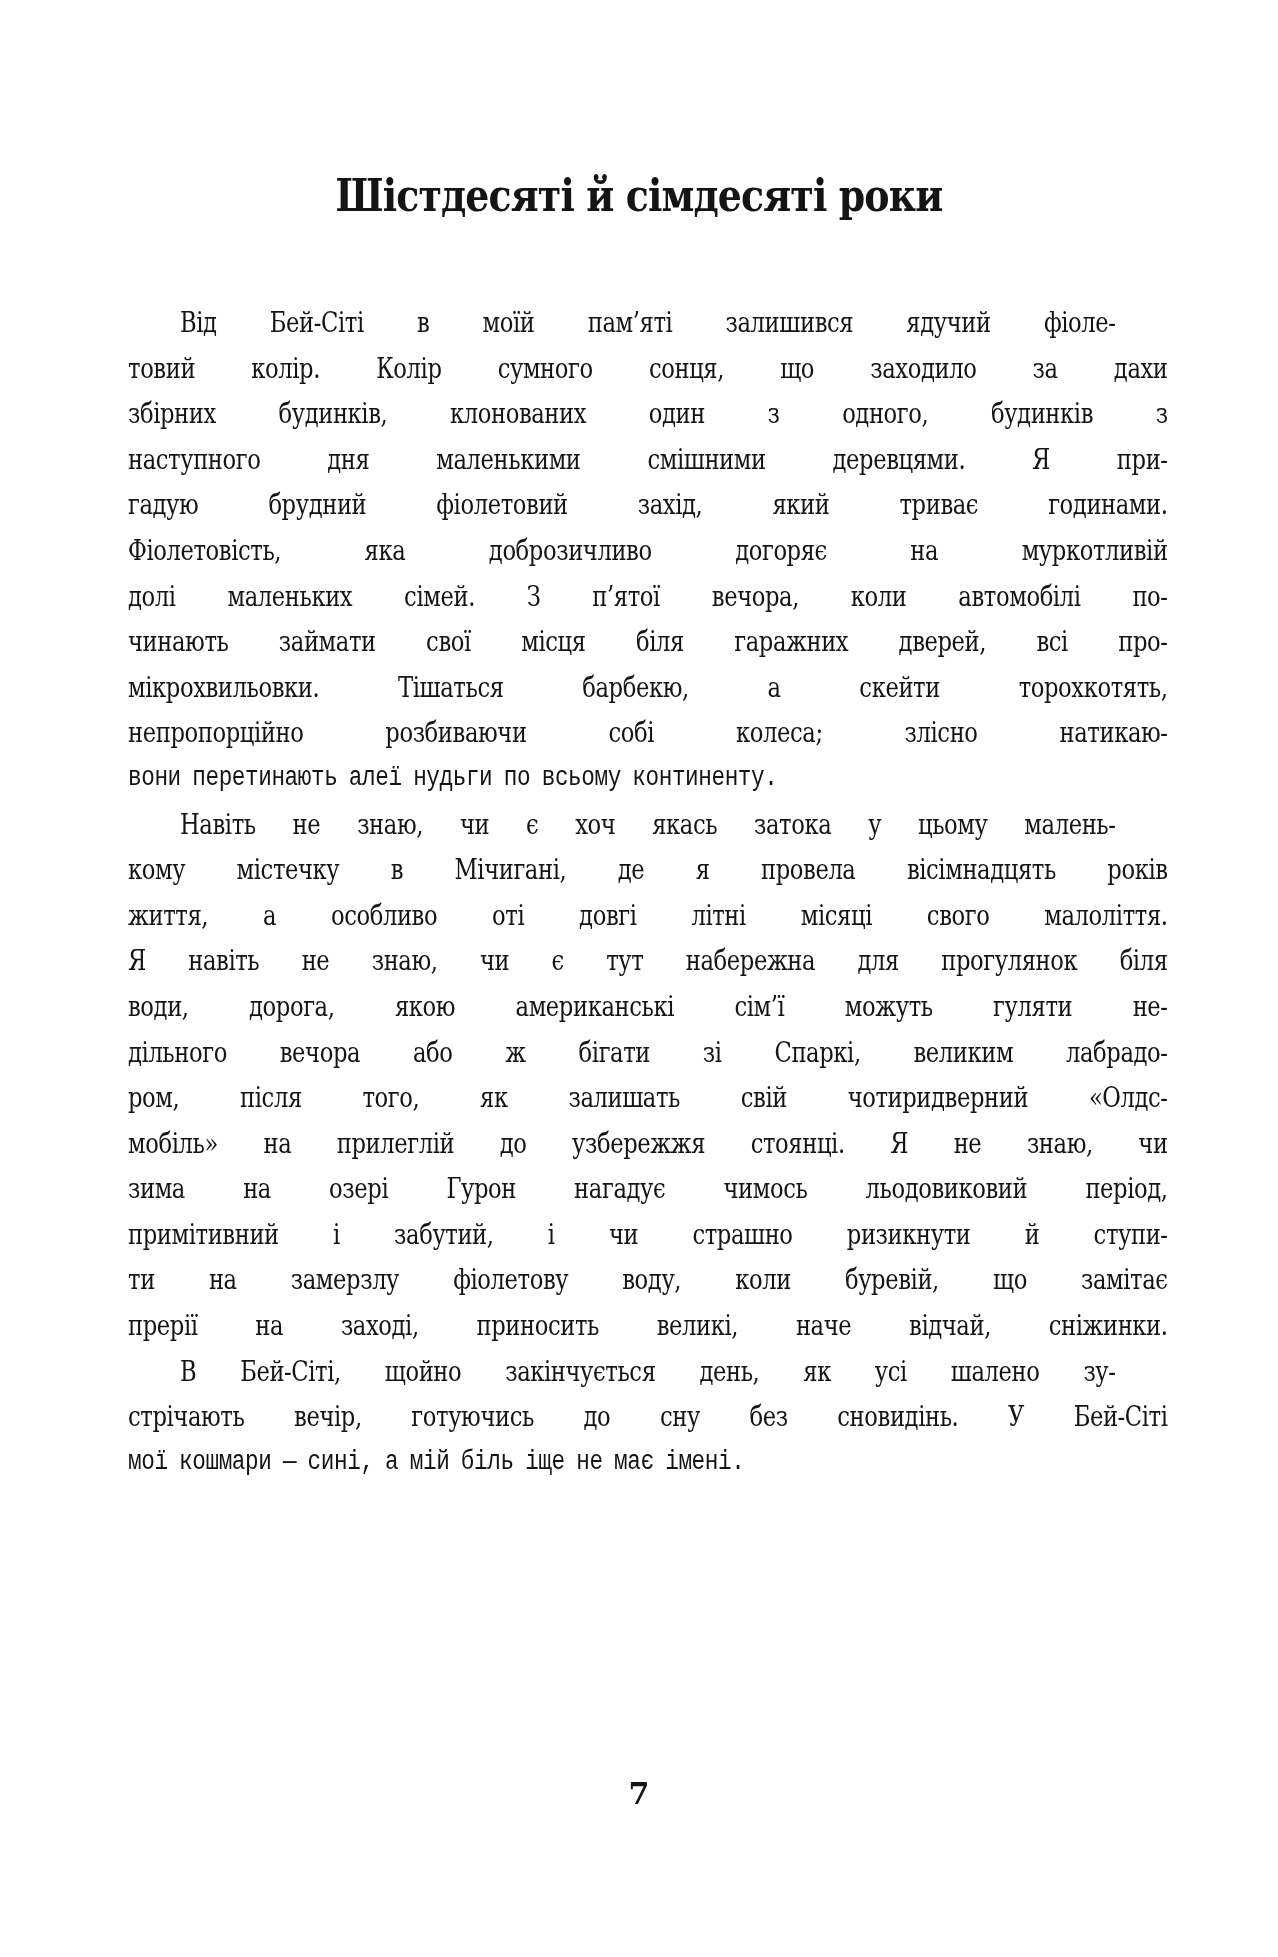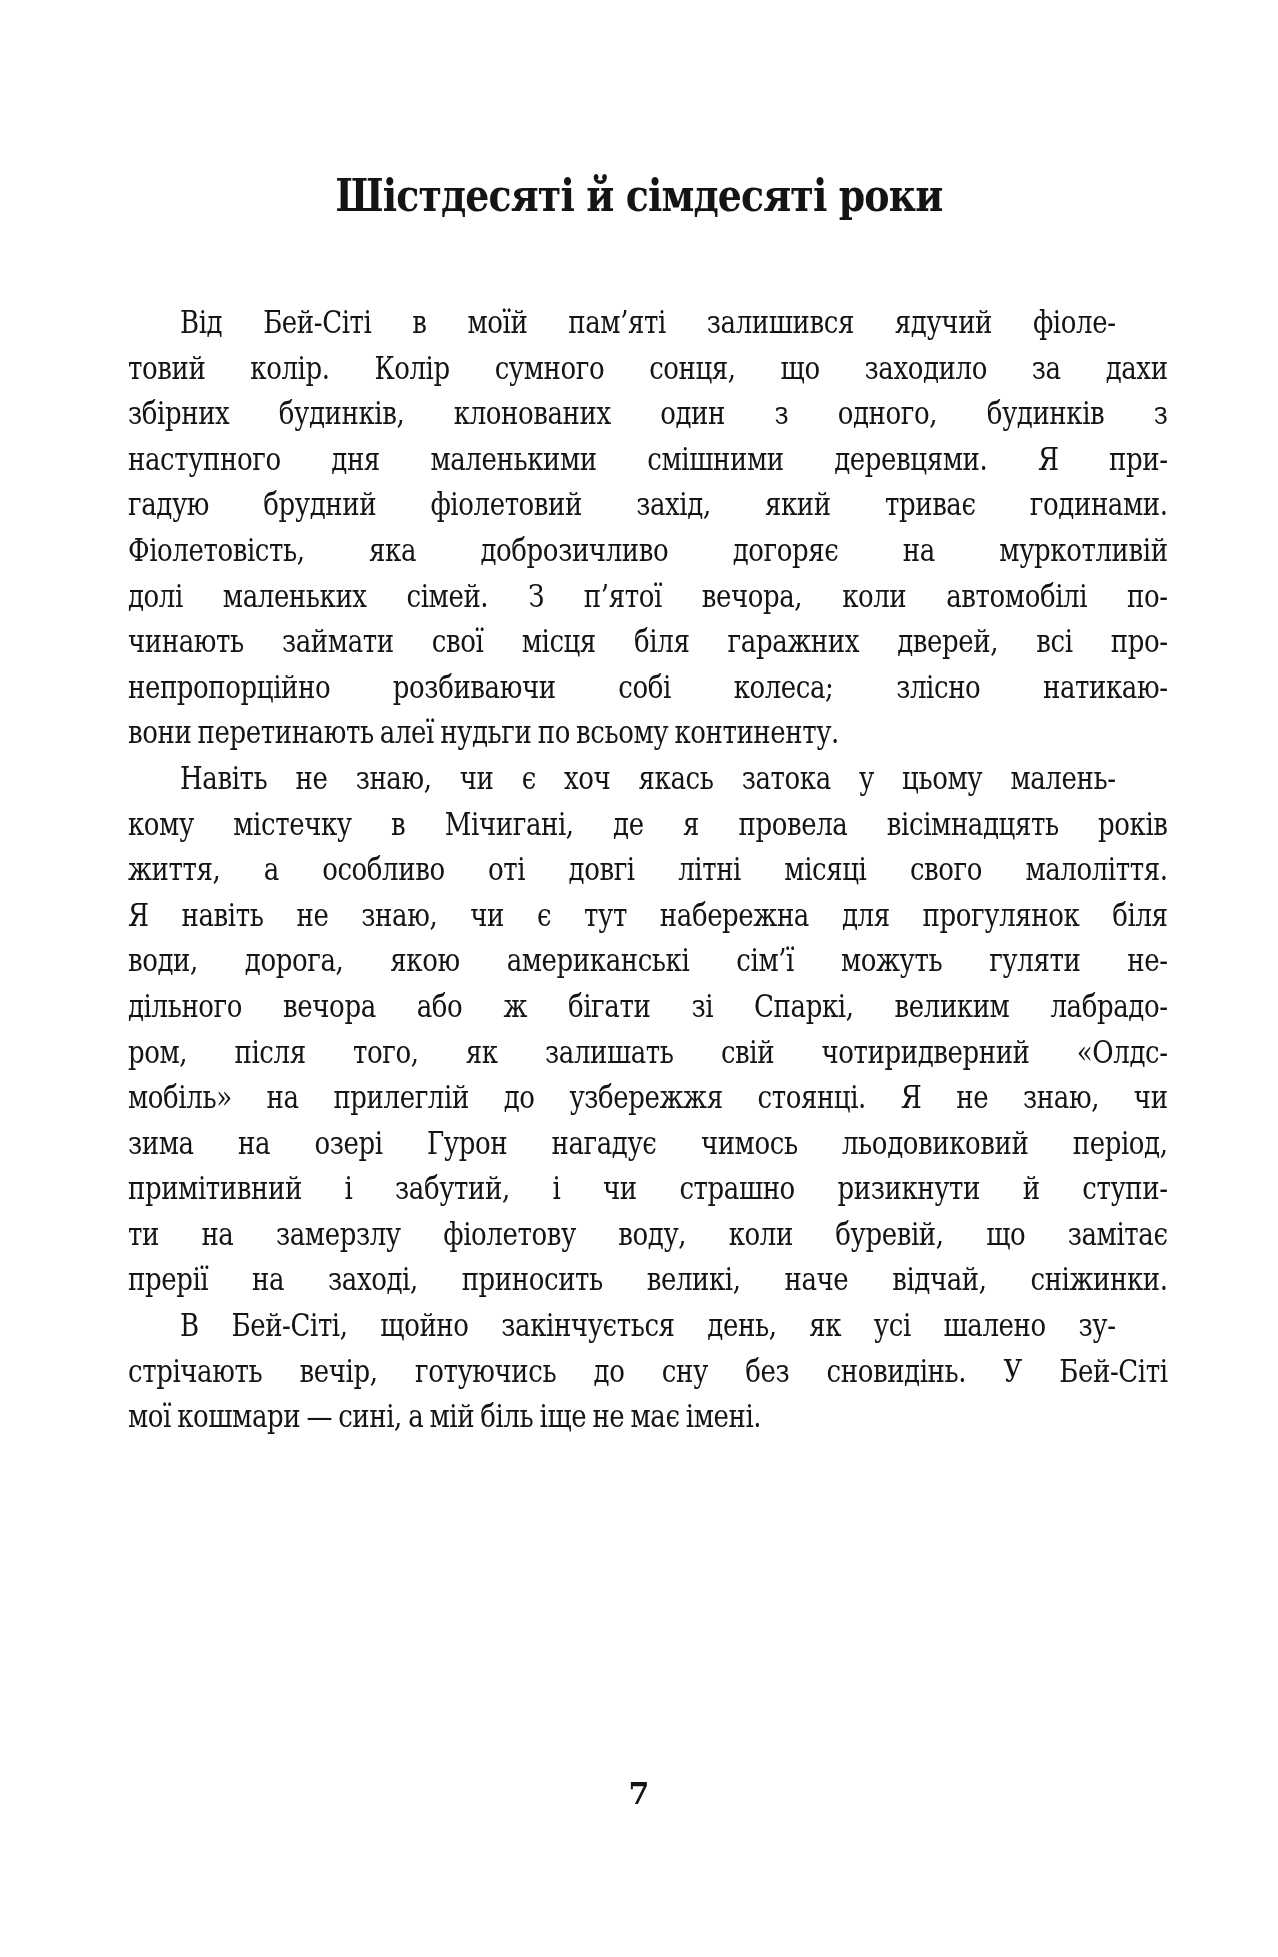--- a/index.html
+++ b/index.html
@@ -28,30 +28,30 @@
     }
     .body-text {
       position: absolute;
       top: 300px;
       left: 128px;
       width: 1040px;
     }
     .line {
       height: 45.6px;
       line-height: 45.6px;
-      font-size: 31px;
+      font-size: 27px;
       white-space: nowrap;
       text-align: justify;
       text-align-last: justify;
       font-family: "DejaVu Serif", serif;
       letter-spacing: -0.5px;
       word-spacing: -2px;
     }
     .line.indent { padding-left: 52px; }
-    .line.last { text-align-last: left; }
+    .line.last { text-align-last: left; font-family: Liberation Mono, monospace; }
     .line-inner {
       display: block;
       transform: scaleX(0.84);
       transform-origin: left center;
       width: 119%;
     }
     .line.indent .line-inner { width: calc(119% - 62px); }
     .page-number {
       position: absolute;
       top: 1776px;
@@ -87,20 +87,23 @@
         <span class="line-inner">гадую брудний фіолетовий захід, який триває годинами.</span>
       </div>
     <div class="line">
         <span class="line-inner">Фіолетовість, яка доброзичливо догоряє на муркотливій</span>
       </div>
     <div class="line">
         <span class="line-inner">долі маленьких сімей. З п’ятої вечора, коли автомобілі по-</span>
       </div>
     <div class="line">
         <span class="line-inner">чинають займати свої місця біля гаражних дверей, всі про-</span>
+      </div>
+    <div class="line">
+        <span class="line-inner">мікрохвильовки. Тішаться барбекю, а скейти торохкотять,</span>
       </div>
     <div class="line">
         <span class="line-inner">непропорційно розбиваючи собі колеса; злісно натикаю-</span>
       </div>
     <div class="line last">
         <span class="line-inner">вони перетинають алеї нудьги по всьому континенту.</span>
       </div>
   </div>
 
   <div>

